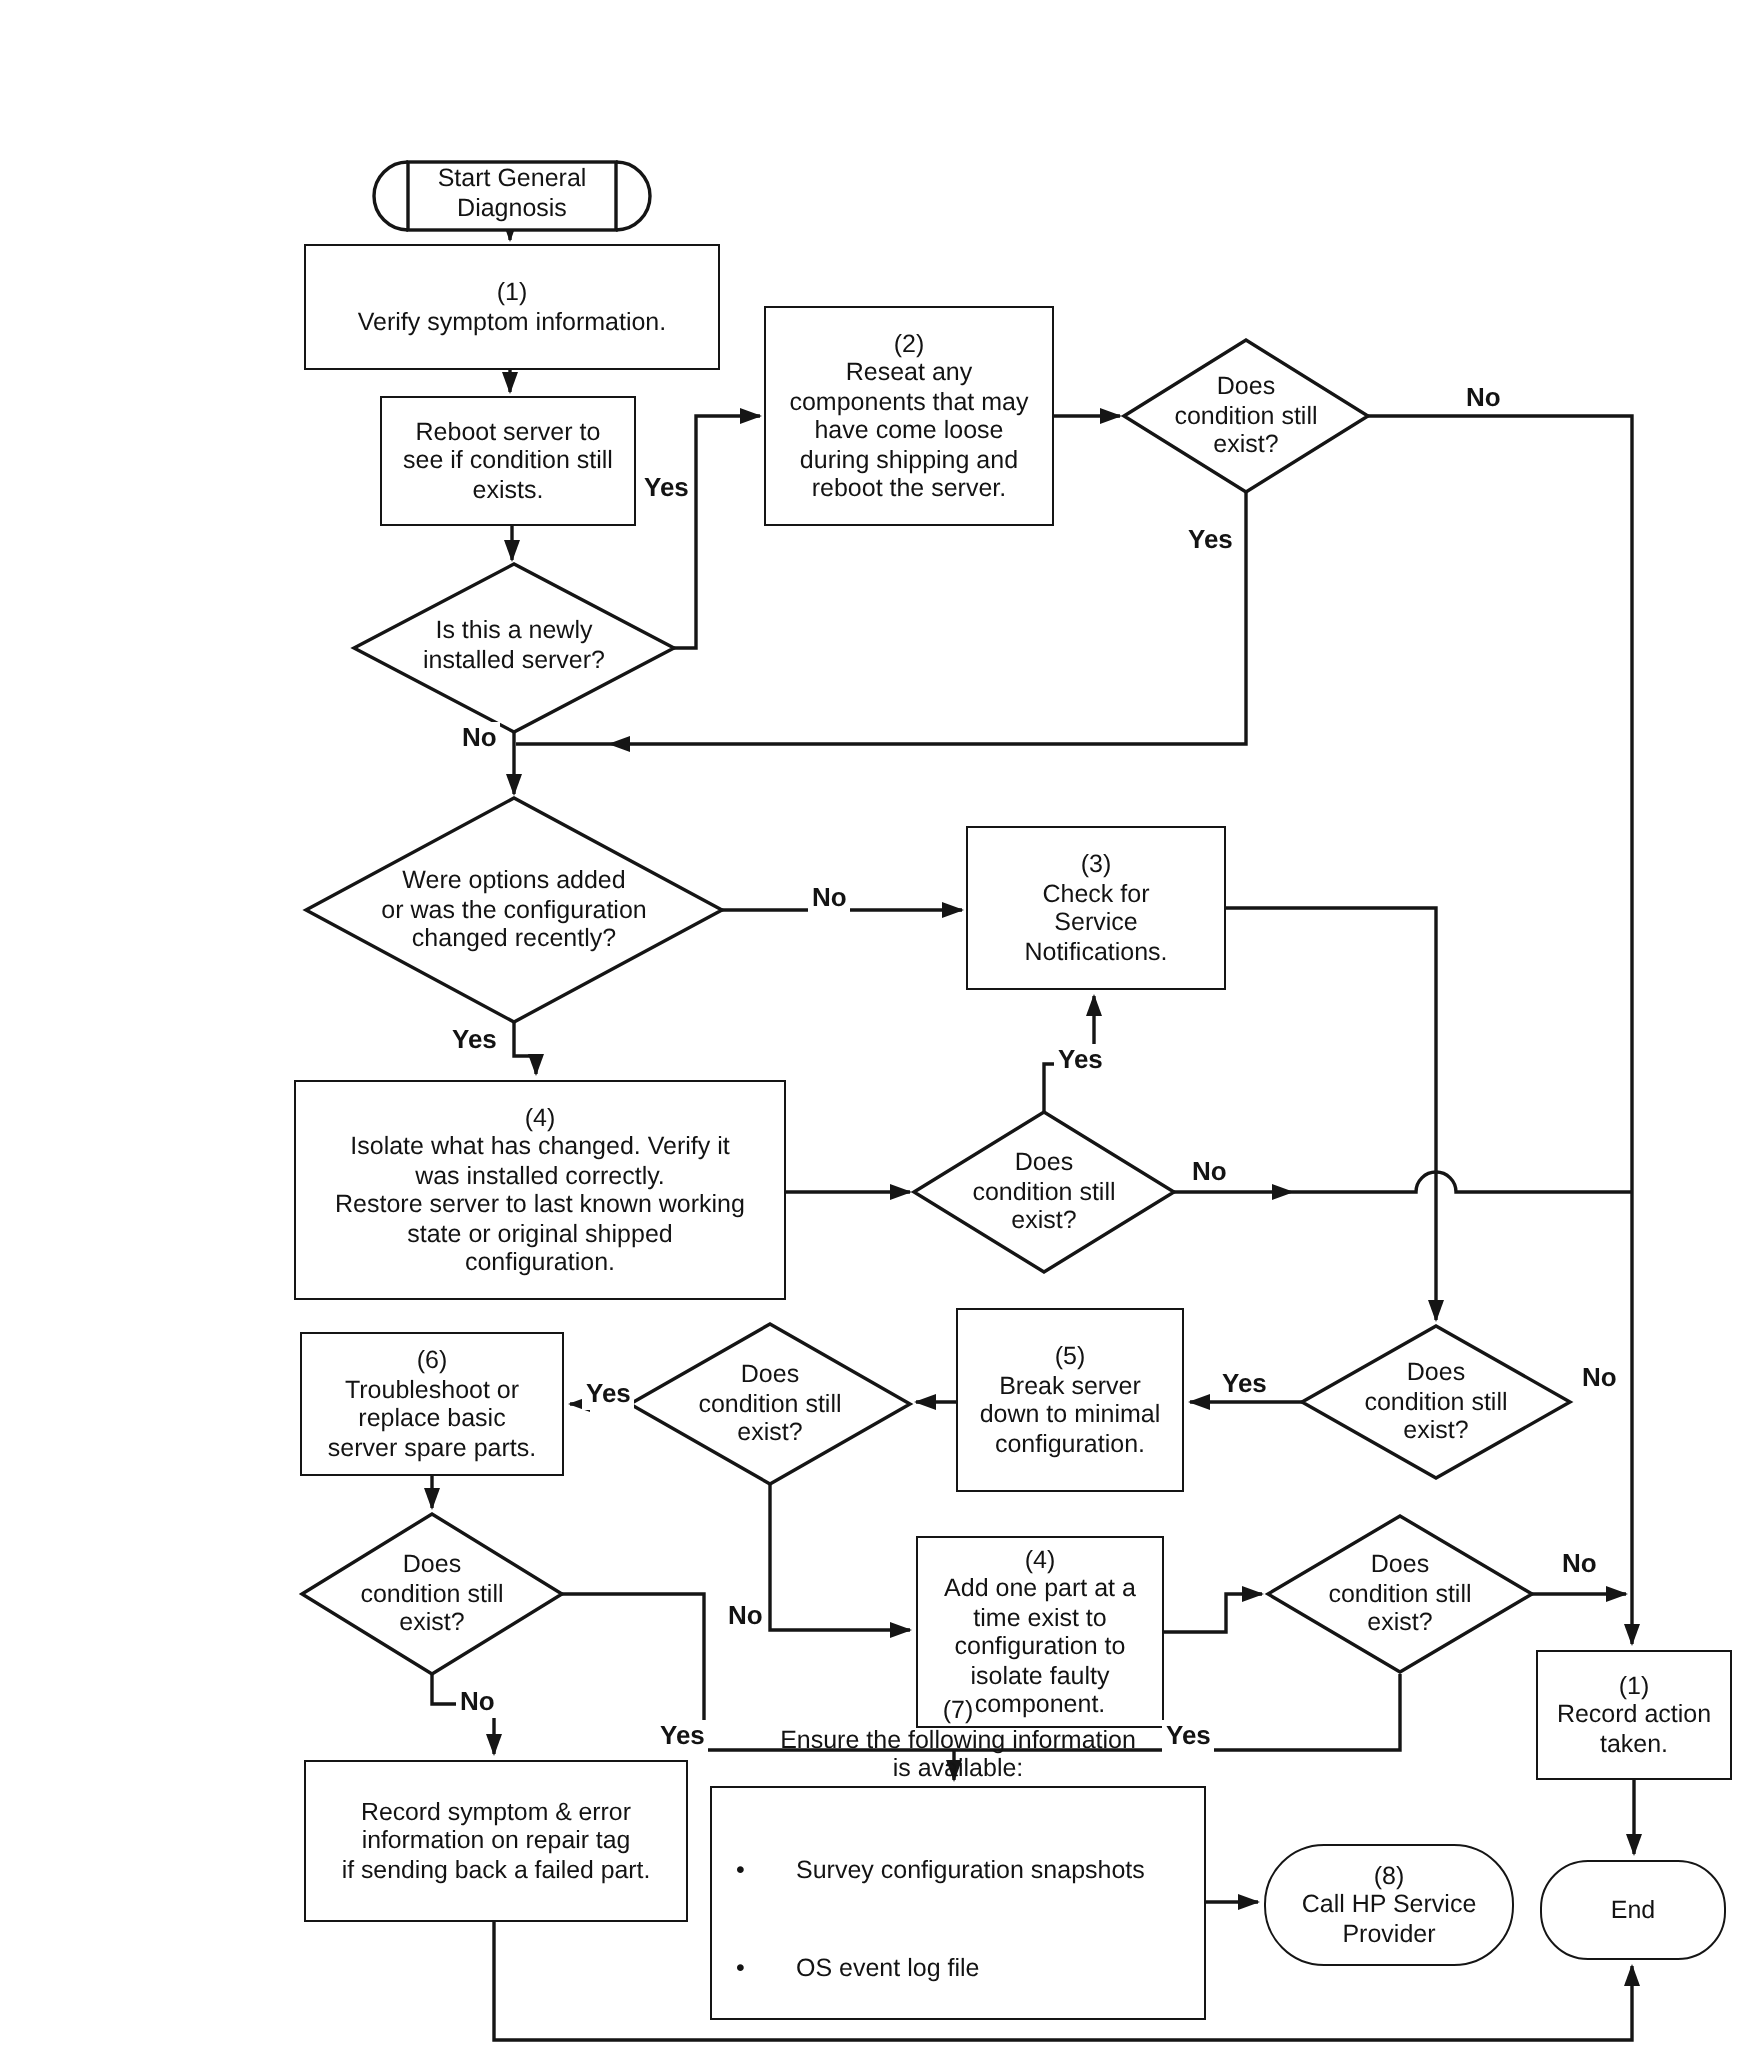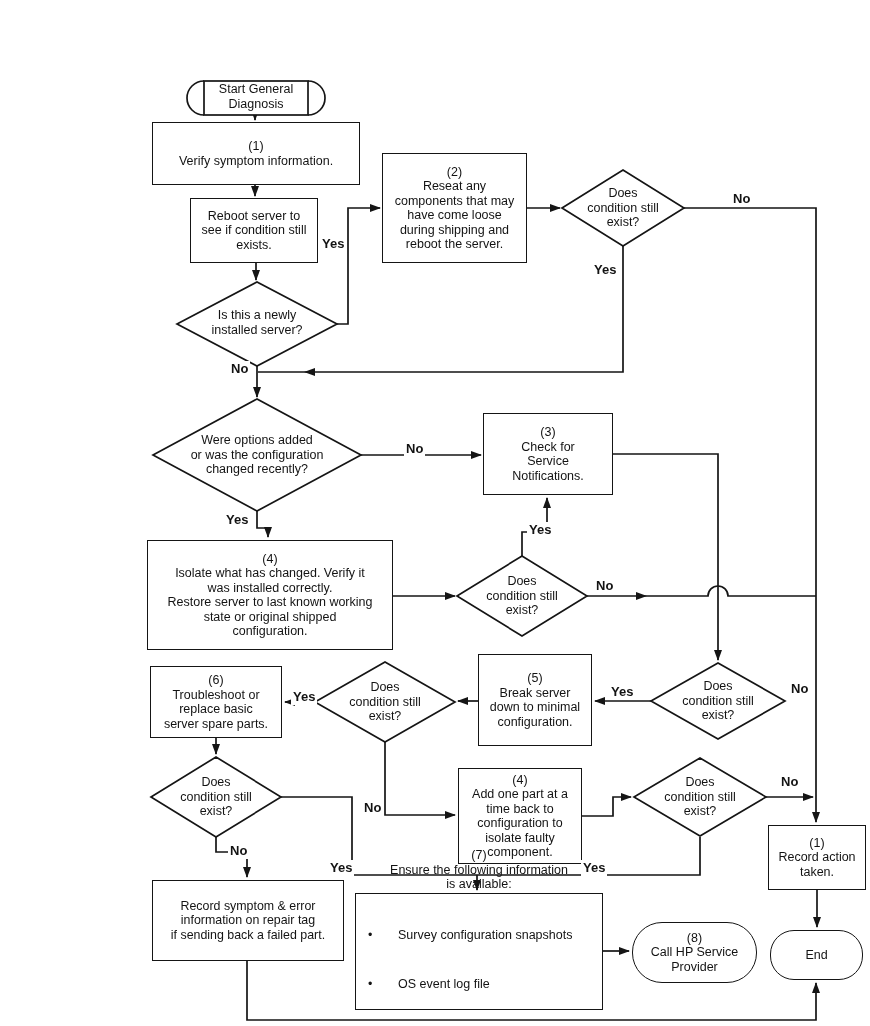--- a/index.html
+++ b/index.html
@@ -133,21 +133,21 @@
   <div class="node" style="left:478px; top:654px; width:114px; height:92px;">
     <div>(5)</div>
     <div>Break server
 down to minimal
 configuration.</div>
   </div>
 
   <div class="node" style="left:458px; top:768px; width:124px; height:96px;">
     <div>(4)</div>
     <div>Add one part at a
-time back to
+time exist to
 configuration to
 isolate faulty
 component.</div>
   </div>
 
   <div class="node" style="left:768px; top:825px; width:98px; height:65px;">
     <div>(1)</div>
     <div>Record action
 taken.</div>
   </div>

